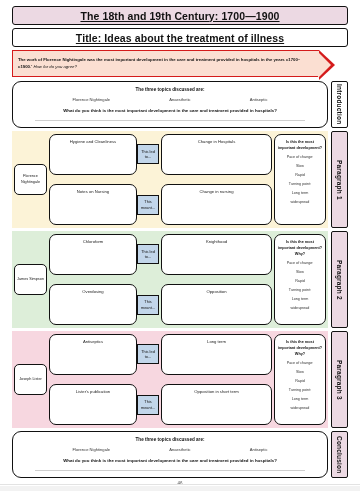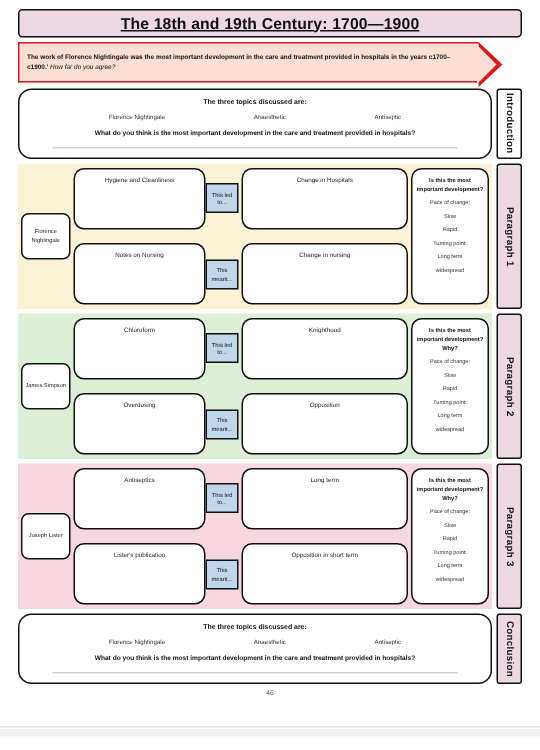--- a/index.html
+++ b/index.html
@@ -299,20 +299,23 @@
 </style>
 </head>
 <body>
 
 <div id="page">
 
   <div class="hdr-bar" id="hdr-century">
     <span>The 18th and 19th Century: 1700—1900</span>
   </div>
 
+  <div class="hdr-bar" id="hdr-title">
+    <span>Title: Ideas about the treatment of illness</span>
+  </div>
 
   <div id="question-banner">
     <div class="arrow-head"></div>
     <div class="arrow-head-inner"></div>
     <p>
       <span>The work of Florence Nightingale was the most important development in the care and treatment provided in hospitals in the years c1700–c1900.'</span>
       <em>How far do you agree?</em>
     </p>
   </div>
 

